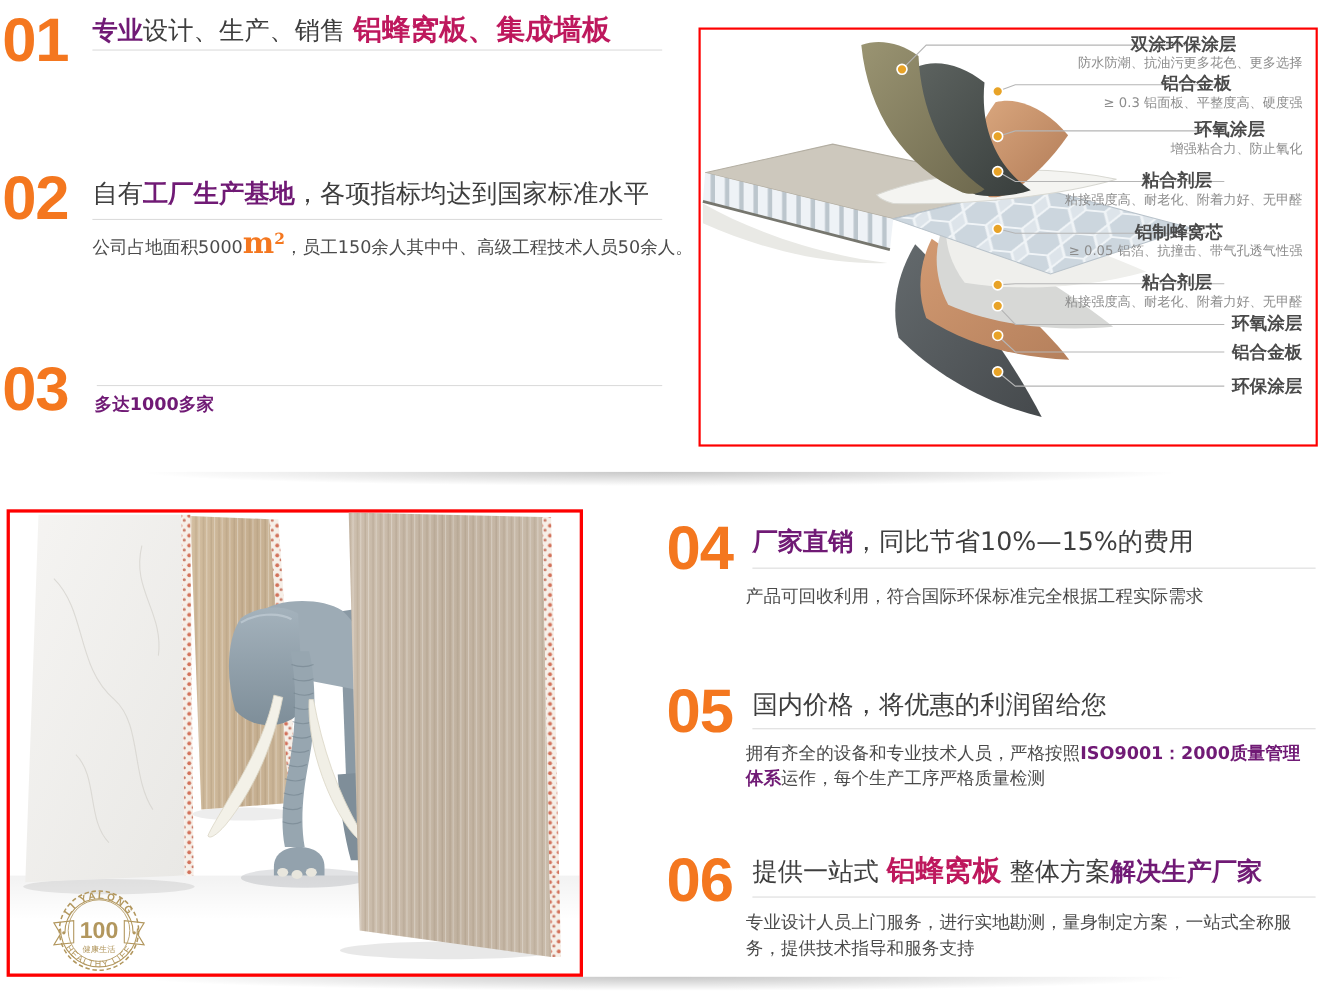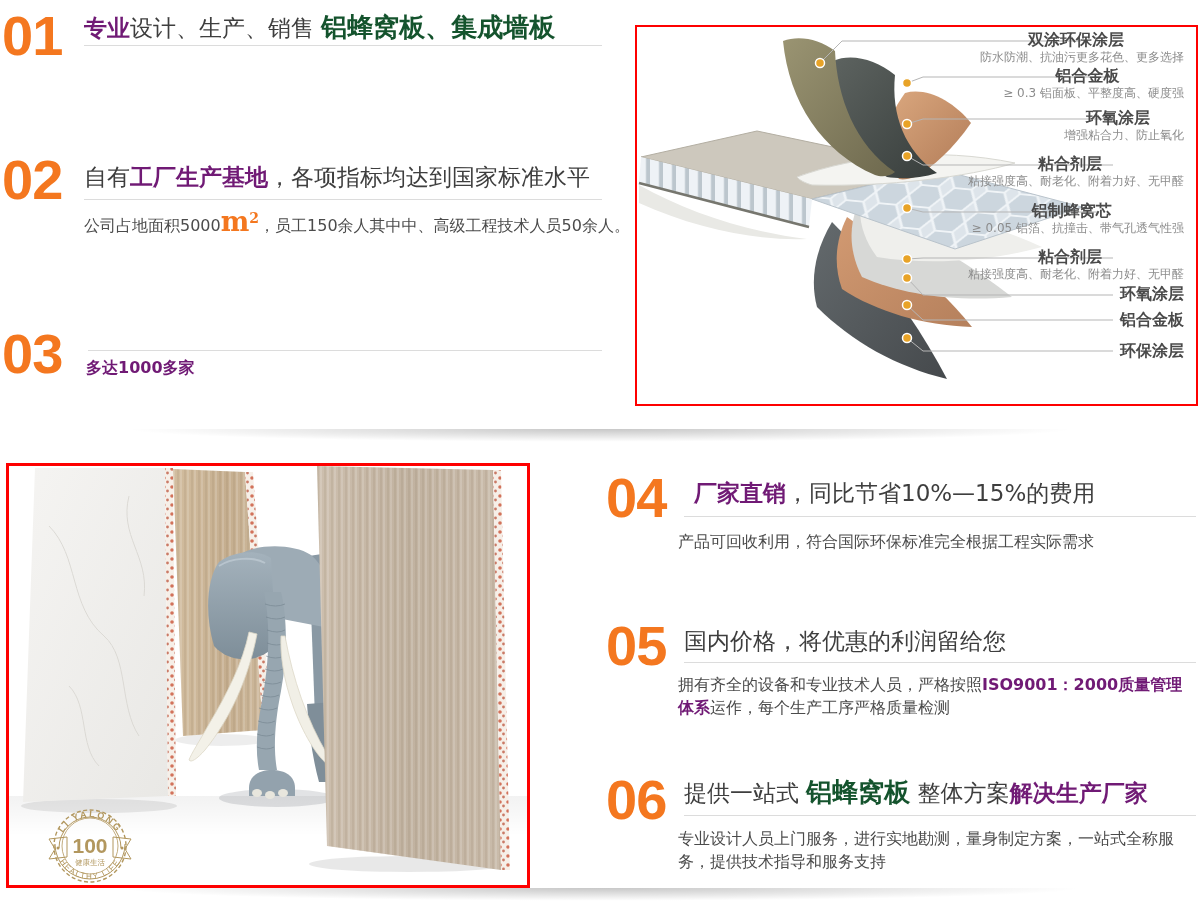--- a/index.html
+++ b/index.html
@@ -3,21 +3,21 @@
 <meta charset="utf-8">
 <style>
   html,body{margin:0;padding:0;background:#ffffff;}
   .page{position:relative;width:1200px;height:915px;background:#fff;overflow:hidden;
         font-family:"DejaVu Sans","Liberation Sans",sans-serif;}
   
   .num{position:absolute;font-family:"Liberation Sans",sans-serif;font-weight:bold;
        font-size:56px;line-height:1;color:#f4771f;letter-spacing:-1px;}
   .title{position:absolute;font-size:23px;line-height:30px;color:#3e3e3e;white-space:nowrap;}
   .o{color:#701a75;font-weight:bold;}
-  .obig{color:#14532d;font-weight:bold;font-size:26px;text-align:right;}
+  .obig{color:#be185d;font-weight:bold;font-size:26px;text-align:right;}
   .hr{position:absolute;height:1px;background:#dcdcdc;}
   .body{position:absolute;font-size:16px;line-height:23px;color:#4b4b4b;}
   .nowrap{white-space:nowrap;}
   .msq{color:#f4771f;font-weight:bold;font-size:27px;font-family:"DejaVu Serif",serif;}
   .msup{color:#f4771f;font-weight:bold;font-size:14px;vertical-align:8px;font-family:"DejaVu Serif",serif;}
   
   .sep{position:absolute;height:16px;
        background:radial-gradient(ellipse 50% 100% at 50% 0%,rgba(0,0,0,0.22),rgba(0,0,0,0) 80%);}
   
   .diagram{position:absolute;left:635px;top:25px;width:563px;height:381px;
@@ -53,21 +53,21 @@
 
   <div class="num" style="left:2px;top:326px;">03</div>
   <div class="hr" style="left:88px;top:350px;width:514px;"></div>
   <div class="body" style="left:86px;top:356px;">
     <div class="o nowrap" style="line-height:24px;">多达1000多家</div>
   </div>
 
   <div class="sep" style="left:10px;top:429px;width:1180px;"></div>
 
   <div class="num" style="left:606px;top:470px;">04</div>
-  <div class="title" style="left:684px;top:478px;margin-left:10px;">
+  <div class="title" style="left:684px;top:478px;">
     <span class="o">厂家直销</span><span>，同比节省10%—15%的费用</span>
   </div>
   <div class="hr" style="left:684px;top:516px;width:512px;"></div>
   <div class="body nowrap" style="left:678px;top:530px;">
     <span>产品可回收利用，符合国际环保标准完全根据工程实际需求</span>
   </div>
 
   <div class="num" style="left:606px;top:618px;">05</div>
   <div class="title" style="left:684px;top:626px;">
     <span>国内价格，将优惠的利润留给您</span>

